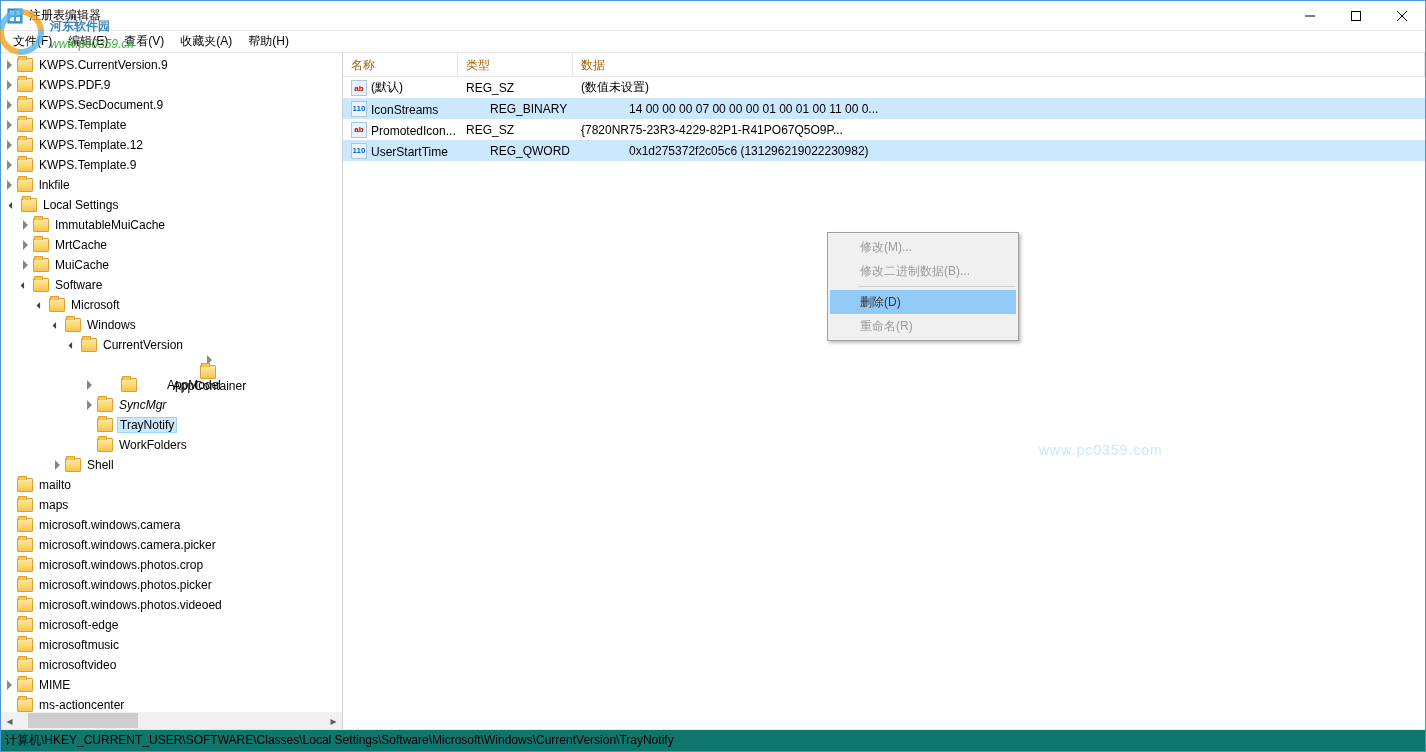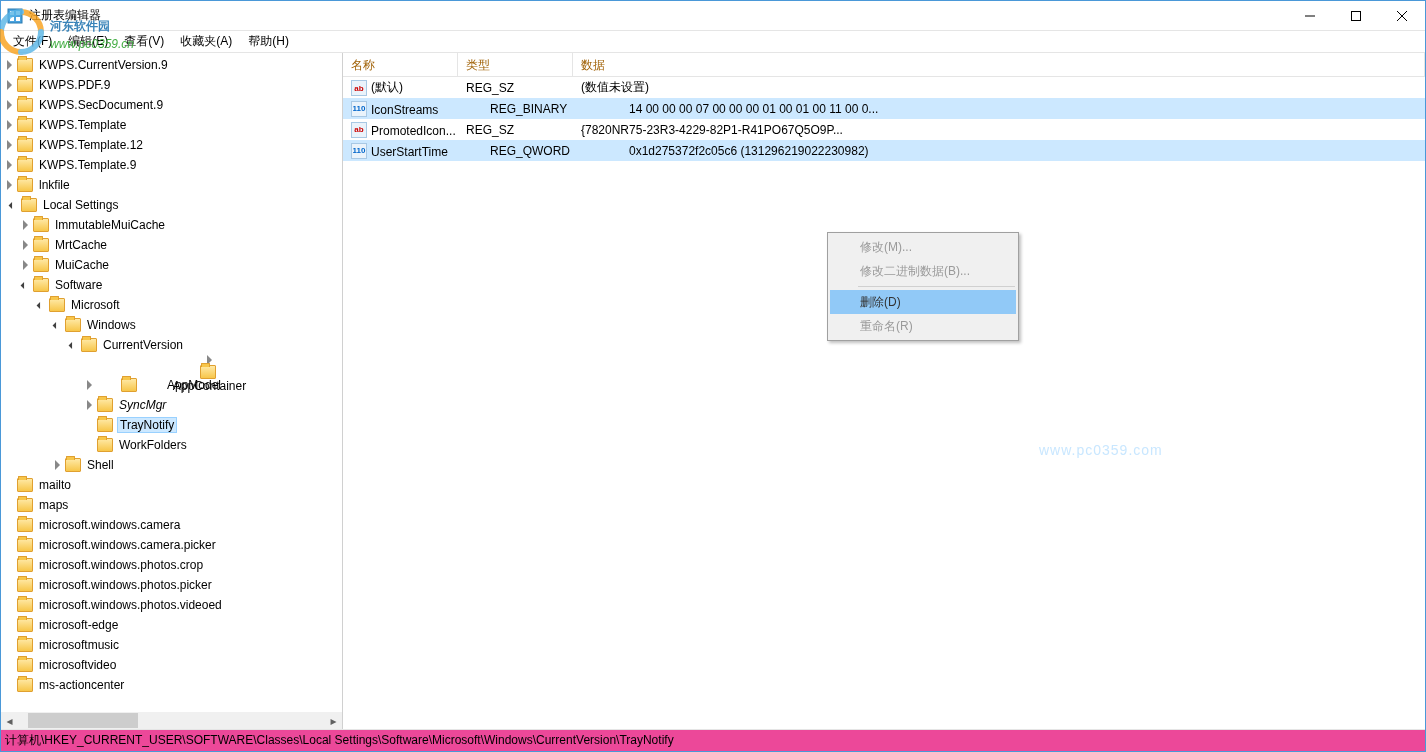--- a/index.html
+++ b/index.html
@@ -38,21 +38,21 @@
 .list-row .cell { padding: 0 8px; overflow: hidden; text-overflow: ellipsis; white-space: nowrap; display:flex; align-items:flex-end;}
 .val-icon { width: 16px; height: 16px; margin-right: 4px; flex-shrink:0; border:1px solid #888; display:flex;align-items:center;justify-content:center;font-size:8px;font-weight:bold;}
 .val-icon.str{color:#c00;border-color:#a8c8e4;background:#eaf3fb;}
 .val-icon.bin{color:#06c;border-color:#a8c8e4;background:#eaf3fb;}
 .col-name{width:115px;} .col-type{width:115px;} .col-data{flex:1;}
 .context-menu { position: absolute; left: 484px; top: 155px; width: 192px; background: #f0f0f0; border: 1px solid #a0a0a0; box-shadow: 2px 2px 3px rgba(0,0,0,.25); z-index: 100; padding:2px;}
 .context-menu .mi { height: 24px; display: flex; align-items: center; padding-left: 30px; color: #333; cursor: pointer; position:relative;}
 .context-menu .mi.disabled { color: #9a9a9a; cursor: default; }
 .context-menu .mi.hover { background: #91c9f7; }
 .context-menu .sep { height: 1px; background: #d0d0d0; margin: 3px 1px 3px 28px; }
-.statusbar { height: 22px; border-top: 1px solid #e5e5e5; display: flex; align-items: center; padding-left: 4px; background: #ec4899; }
+.statusbar { height: 22px; border-top: 1px solid #e5e5e5; display: flex; align-items: center; padding-left: 4px; background: #0f766e; }
 .watermark-logo{position:absolute;left:-4px;top:8px;z-index:200;pointer-events:none;opacity:0.95;}
 .watermark-center{position:absolute;left:696px;top:365px;color:#c9e7ff;font-size:14px;z-index:50;pointer-events:none;letter-spacing:1px;}
 svg{display:block;}
 </style>
 </head>
 <body>
 
 <div class="window">
 
   <div class="titlebar">
@@ -305,20 +305,27 @@
                 <span class="expander none"></span>
                 <span class="folder-icon"></span>
                 <span class="label">microsoftmusic</span>
               </div>
             </li>
             <li>
               <div class="tree-row" style="padding-left: 0px;">
                 <span class="expander none"></span>
                 <span class="folder-icon"></span>
                 <span class="label">microsoftvideo</span>
+              </div>
+            </li>
+            <li>
+              <div class="tree-row" style="padding-left: 0px;">
+                <span class="expander closed"></span>
+                <span class="folder-icon"></span>
+                <span class="label">MIME</span>
               </div>
             </li>
             <li>
               <div class="tree-row" style="padding-left: 0px;">
                 <span class="expander none"></span>
                 <span class="folder-icon"></span>
                 <span class="label">ms-actioncenter</span>
               </div>
             </li>
           </ul>

